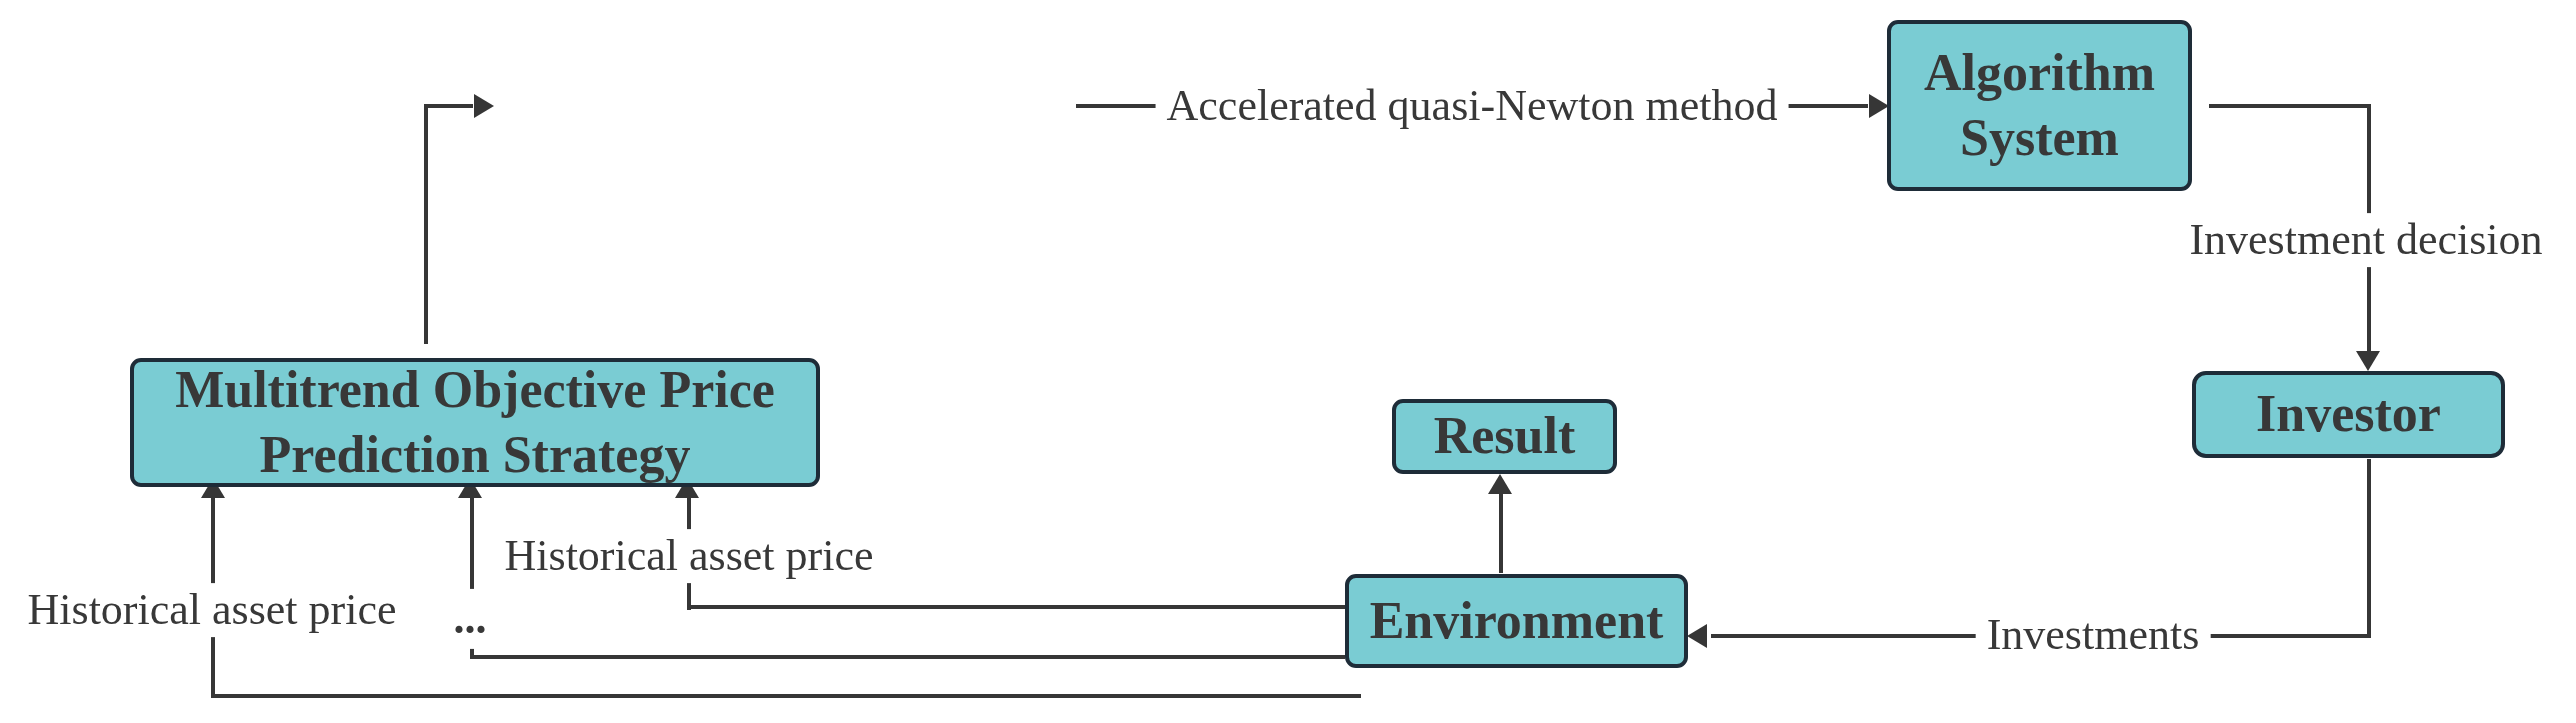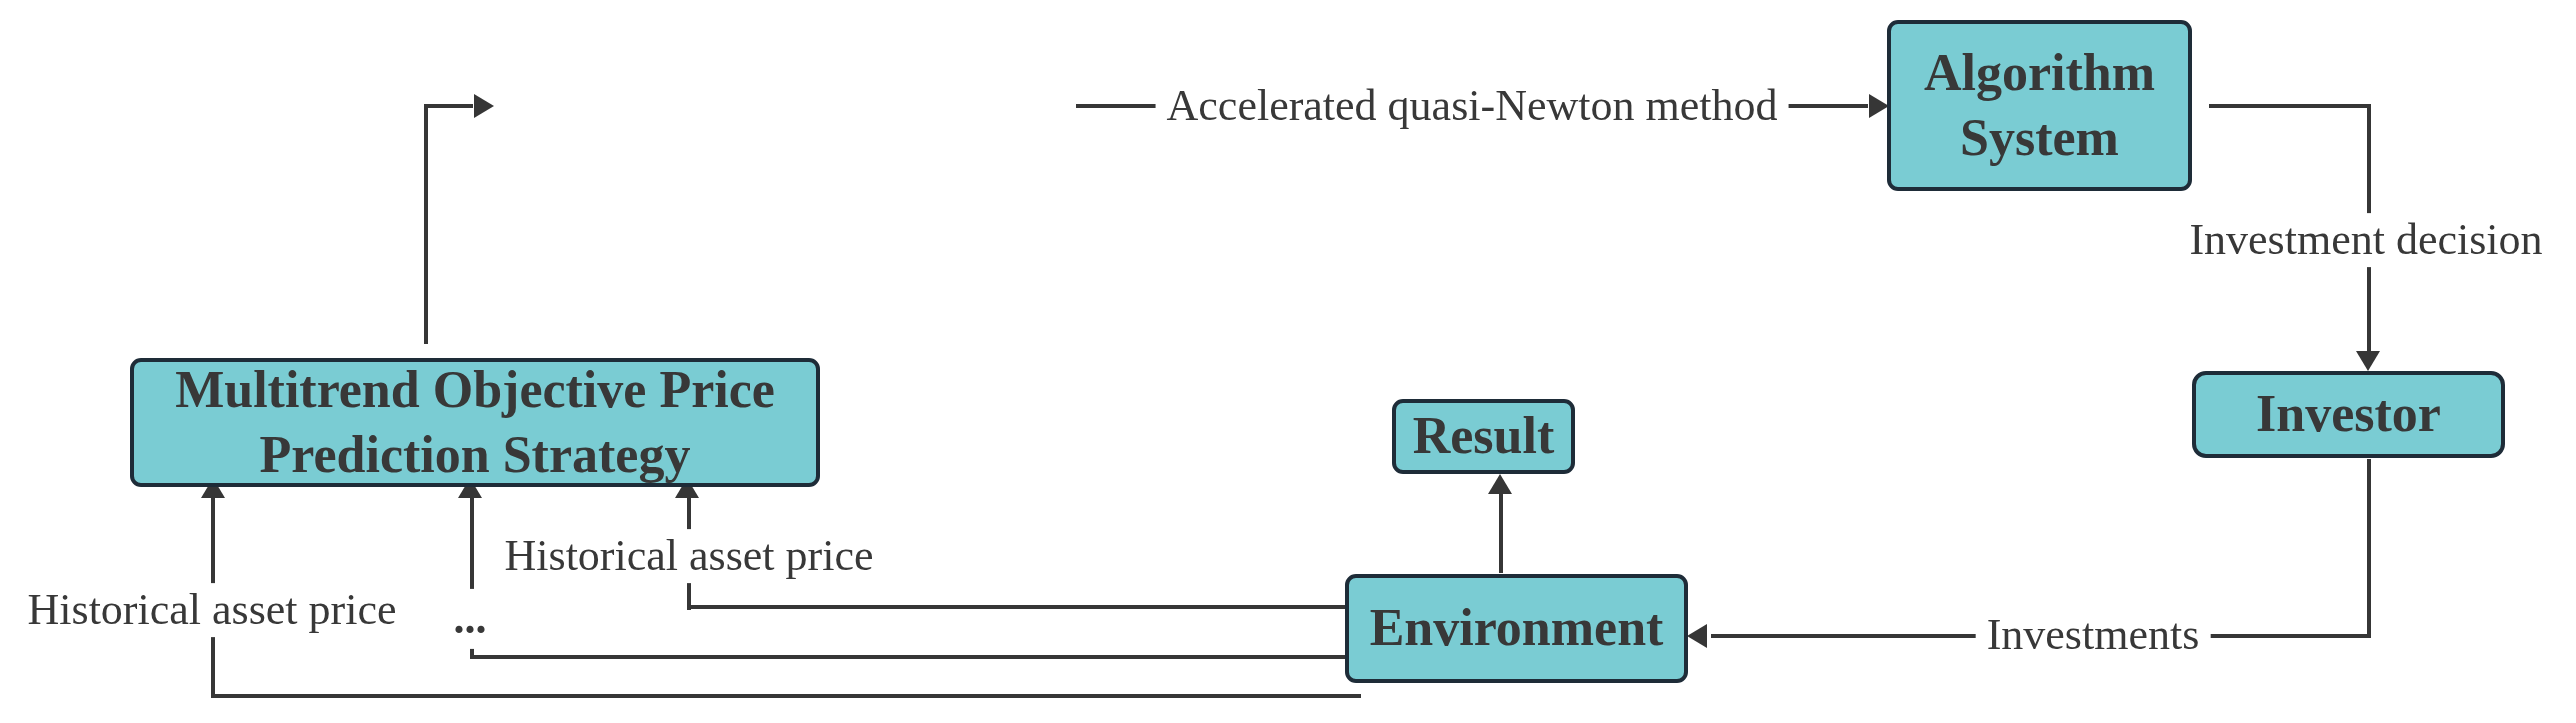--- a/index.html
+++ b/index.html
@@ -93,18 +93,18 @@
 
   <div class="lbl" style="left:1472px;top:106px;">Accelerated quasi-Newton method</div>
   <div class="lbl" style="left:2366px;top:240px;">Investment decision</div>
   <div class="lbl" style="left:2093px;top:635px;">Investments</div>
   <div class="lbl" style="left:212px;top:610px;">Historical asset price</div>
   <div class="lbl lbl-ellipsis" style="left:470px;top:619px;">...</div>
   <div class="lbl" style="left:689px;top:556px;">Historical asset price</div>
 
   <div class="node" style="left:1887px;top:20px;width:305px;height:171px;">Algorithm System</div>
   <div class="node" style="left:130px;top:344px;width:690px;height:129px;margin-top:14px;">Multitrend Objective Price Prediction Strategy</div>
-  <div class="node" style="left:1392px;top:399px;width:183px;height:75px;">Result</div>
-  <div class="node" style="left:1345px;top:574px;width:343px;height:109px;">Environment</div>
+  <div class="node" style="left:1392px;top:399px;width:225px;height:75px;">Result</div>
+  <div class="node" style="left:1345px;top:574px;width:343px;height:94px;">Environment</div>
   <div class="node" style="left:2192px;top:371px;width:313px;height:87px;border-radius:14px;">Investor</div>
 
 </div>
 
 
 </body></html>

